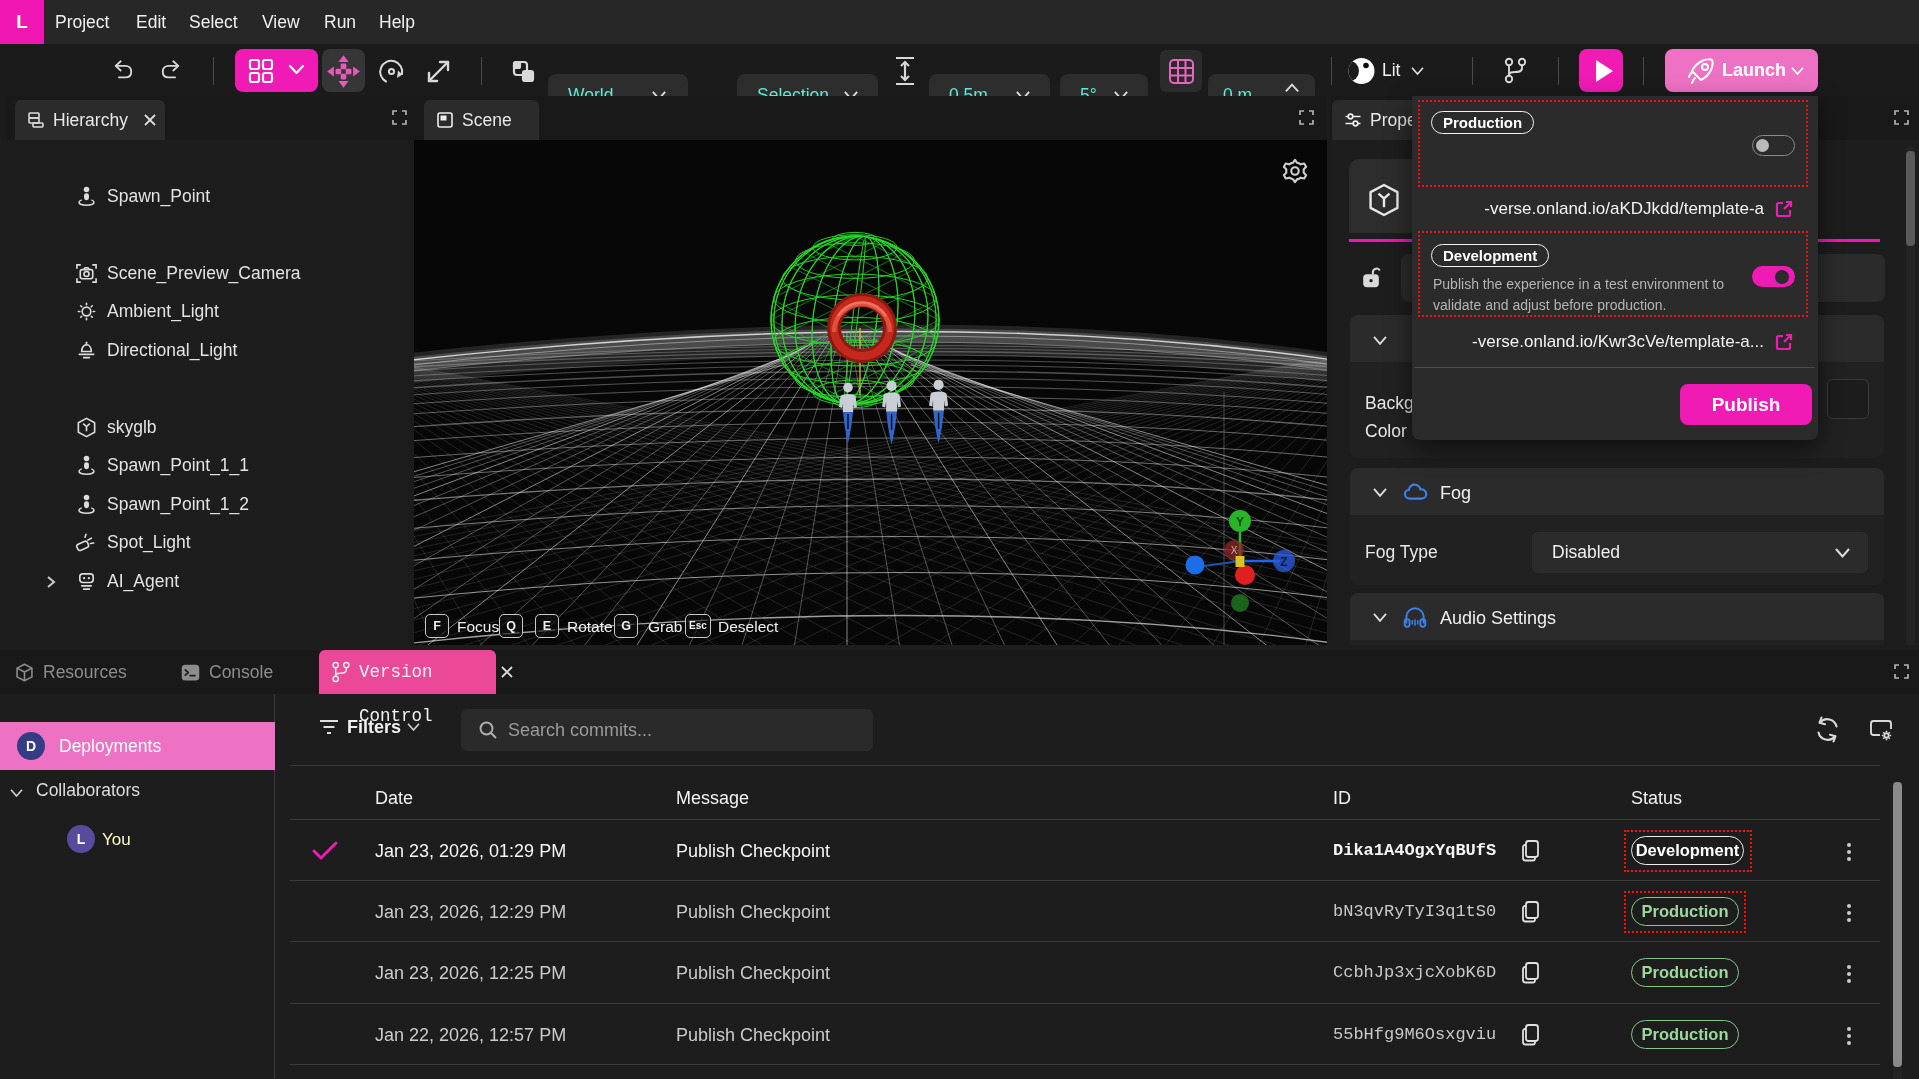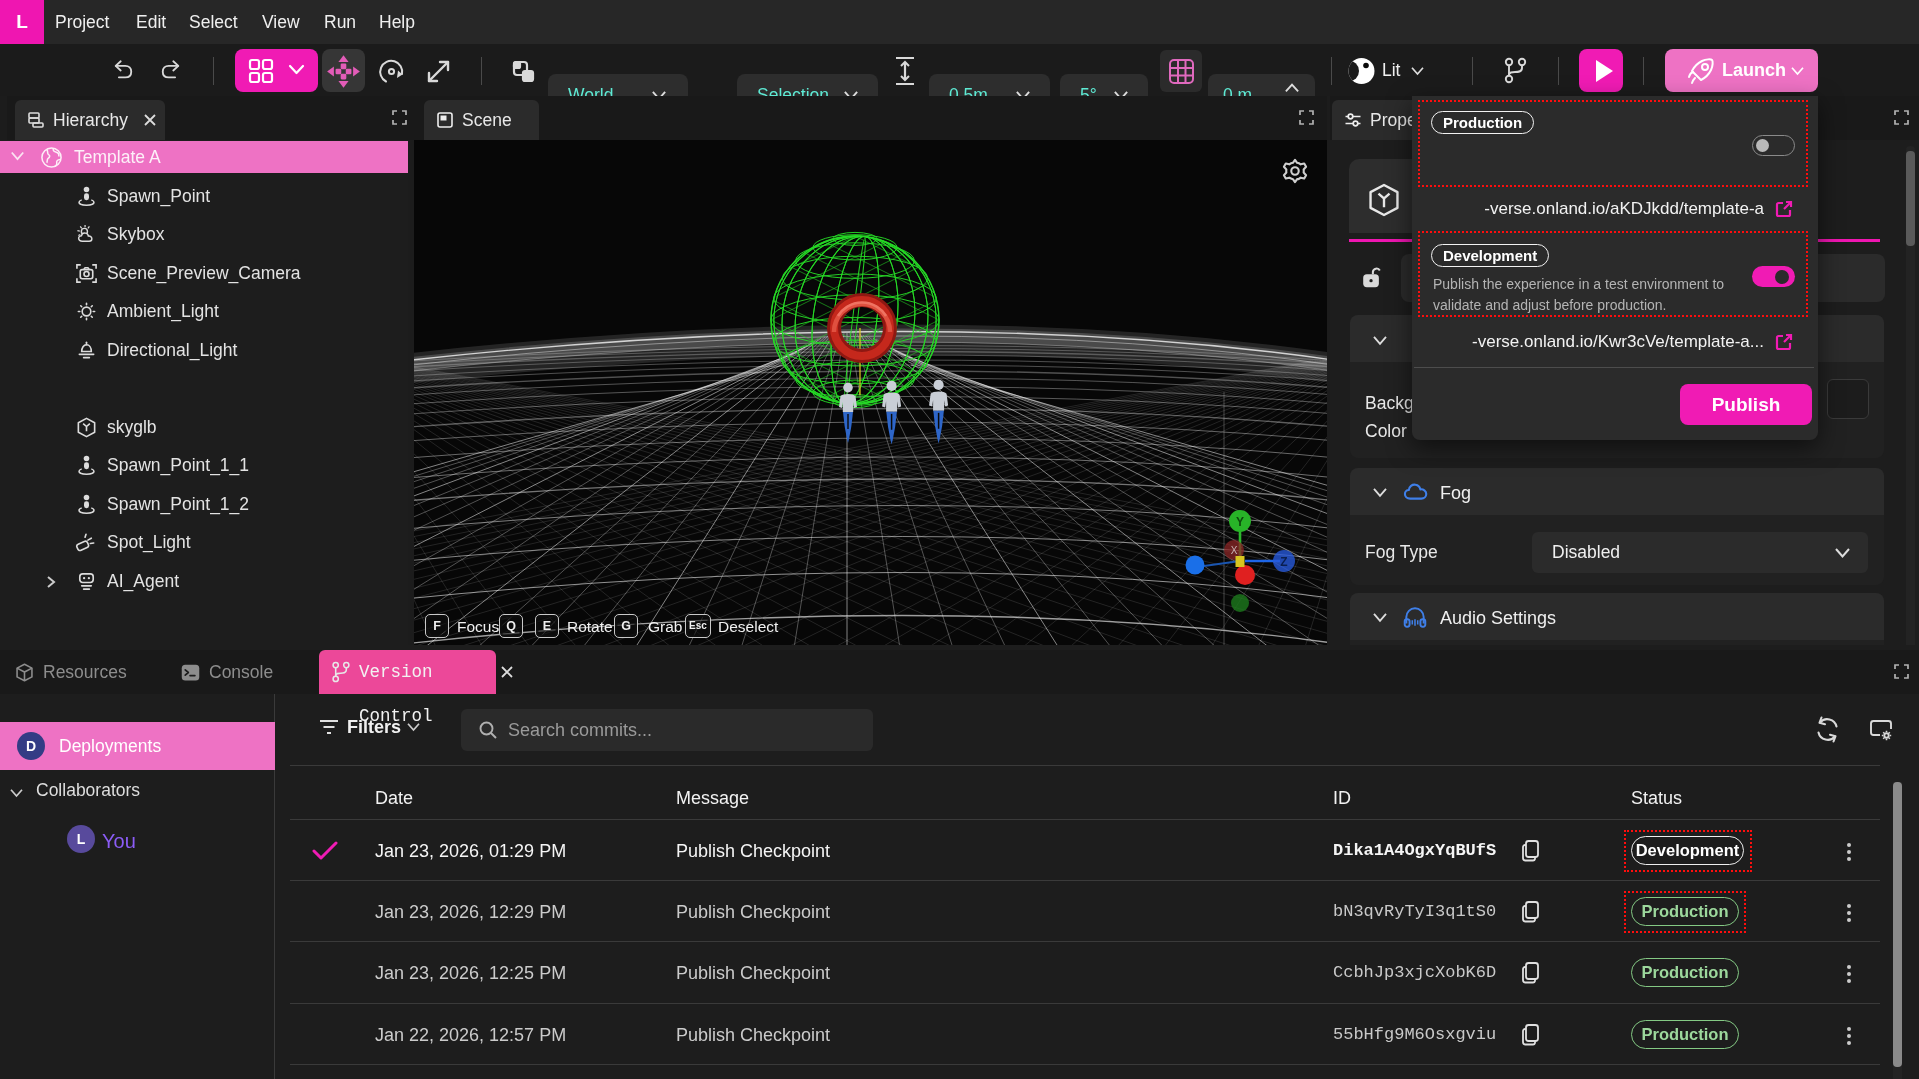--- a/index.html
+++ b/index.html
@@ -225,45 +225,27 @@
     <span style="position:absolute;left:38px;line-height:40px;">Hierarchy</span>
     <svg style="position:absolute;left:128px;top:13px" width="14" height="14" viewBox="0 0 14 14" stroke="#ddd" stroke-width="1.8">
           <path d="M2 2 L12 12 M12 2 L2 12"></path>
         </svg>
   </div>
   <svg class="fsic" style="left:384px;top:13px" viewBox="0 0 17 17" fill="none" stroke="#ccc" stroke-width="1.7">
     <path d="M2 6 V2 H6 M11 2 H15 V6 M15 11 V15 H11 M6 15 H2 V11"></path>
       </svg>
 </div>
 <div id="hierarchy">
-  <div id="trow">
-    <svg class="abs" style="left:10px;top:9px" width="15" height="13" viewBox="0 0 17 13" fill="none" stroke="#fbe3f2" stroke-width="2">
-          <path d="M2 2 L8.5 9.5 L15 2"></path>
-        </svg>
-    <svg class="abs" style="left:40px;top:5px" width="23" height="23" viewBox="0 0 24 24" fill="none" stroke="#fdeef7" stroke-width="1.6">
-      <circle cx="12" cy="12" r="10"></circle>
-          <path d="M7 3.5 C9 6 7 8 9 9 C11 10 10 12 8.5 13 C7 14 8 16 7 17.5 M14 2.5 C13 5 15 6 17 6.5 C19 7 20 9 19.5 11 M21 14 C18 14 17 16 17.5 18 C18 20 16 21 15 21.5"></path>
-        </svg>
-    <span class="abs" style="left:74px;line-height:32px;font-size:17.5px;">Template A</span>
-  </div>
   <div class="hrow" style="top:37px">
         <svg class="hic" viewBox="0 0 24 24" fill="none" stroke="#dcdcdc" stroke-width="1.6">
           <circle cx="12" cy="4.6" r="2.9" fill="#dcdcdc" stroke="none"></circle>
           <rect x="9.4" y="8.6" width="5.2" height="7.2" rx="2.4" fill="#dcdcdc" stroke="none"></rect>
           <path d="M7 15.5 C5.2 16.2 4.2 17.1 4.2 18 C4.2 19.8 7.7 21.2 12 21.2 C16.3 21.2 19.8 19.8 19.8 18 C19.8 17.1 18.8 16.2 17 15.5"></path>
         </svg>
         <span class="htx">Spawn_Point</span>
-      </div>
-  <div class="hrow" style="top:75px">
-        <svg class="hic" viewBox="0 0 24 24" fill="none" stroke="#dcdcdc" stroke-width="1.5">
-          <path d="M7 5.5 L5.5 3.5 M10.5 4.5 V2 M13.5 5.5 L15 3.5 M5 8.5 L2.5 8 M5.5 12 L3.5 13" stroke-width="1.3"></path>
-          <circle cx="9.8" cy="8.8" r="3.2"></circle>
-          <path d="M7.5 19 C5.3 19 3.8 17.6 3.8 16 C3.8 14.5 5.1 13.3 6.7 13.4 C7.2 11.4 9 10.2 11 10.6 C12.6 10.9 13.8 12.2 14 13.7 C15.8 13.4 17.6 14.5 17.6 16.4 C17.6 17.9 16.3 19 14.8 19 Z" fill="#1d1d1d"></path>
-        </svg>
-        <span class="htx">Skybox</span>
       </div>
   <div class="hrow" style="top:114px">
         <svg class="hic" viewBox="0 0 24 24" fill="none" stroke="#dcdcdc" stroke-width="1.7">
           <path d="M2 7 V3 H6 M18 3 H22 V7 M22 17 V21 H18 M6 21 H2 V17"></path>
           <rect x="5.5" y="8" width="13" height="9.5" rx="2"></rect>
           <path d="M9 8 L10.5 6 H13.5 L15 8"></path>
           <circle cx="12" cy="12.5" r="2.6"></circle>
         </svg>
         <span class="htx">Scene_Preview_Camera</span>
       </div>
@@ -766,21 +748,21 @@
   <div id="bsidebar">
     <div class="abs" style="left:0;top:28px;width:275px;height:48px;background:#ee72c4;">
       <div class="avatar" style="left:17px;top:10px;width:28px;height:28px;line-height:28px;font-size:14px;background:#333c85;">D</div>
       <div class="abs" style="left:59px;top:0;line-height:48px;font-size:17.5px;color:#fff;">Deployments</div>
     </div>
     <svg class="abs" style="left:9px;top:94px" width="15" height="11" viewBox="0 0 17 13" fill="none" stroke="#ccc" stroke-width="2">
           <path d="M2 2 L8.5 9.5 L15 2"></path>
         </svg>
     <div class="abs" style="left:36px;top:86px;font-size:17.5px;color:#dedede;">Collaborators</div>
     <div class="avatar" style="left:67px;top:131px;width:28px;height:28px;line-height:28px;font-size:14px;background:#584a9c;">L</div>
-    <div class="abs" style="left:102px;top:136px;font-size:20px;color:#8b5cf6;">You</div>
+    <div class="abs" style="left:102px;top:136px;font-size:17px;color:#fef9c3;">You</div>
   </div>
   <div id="bmain">
     <svg class="abs" style="left:42px;top:24px" width="22" height="18" viewBox="0 0 22 18" fill="none" stroke="#e0e0e0" stroke-width="2">
           <path d="M2 3 H20 M5.5 9 H16.5 M9 15 H13"></path>
         </svg>
     <div class="abs" style="left:71px;top:23px;font-size:18px;font-weight:bold;color:#f0f0f0;">Filters</div>
     <svg class="abs" style="left:130px;top:28px" width="15" height="11" viewBox="0 0 17 13" fill="none" stroke="#ccc" stroke-width="2">
           <path d="M2 2 L8.5 9.5 L15 2"></path>
         </svg>
     <div class="abs" style="left:185px;top:15px;width:412px;height:42px;background:#2a2a2a;border-radius:6px;">

